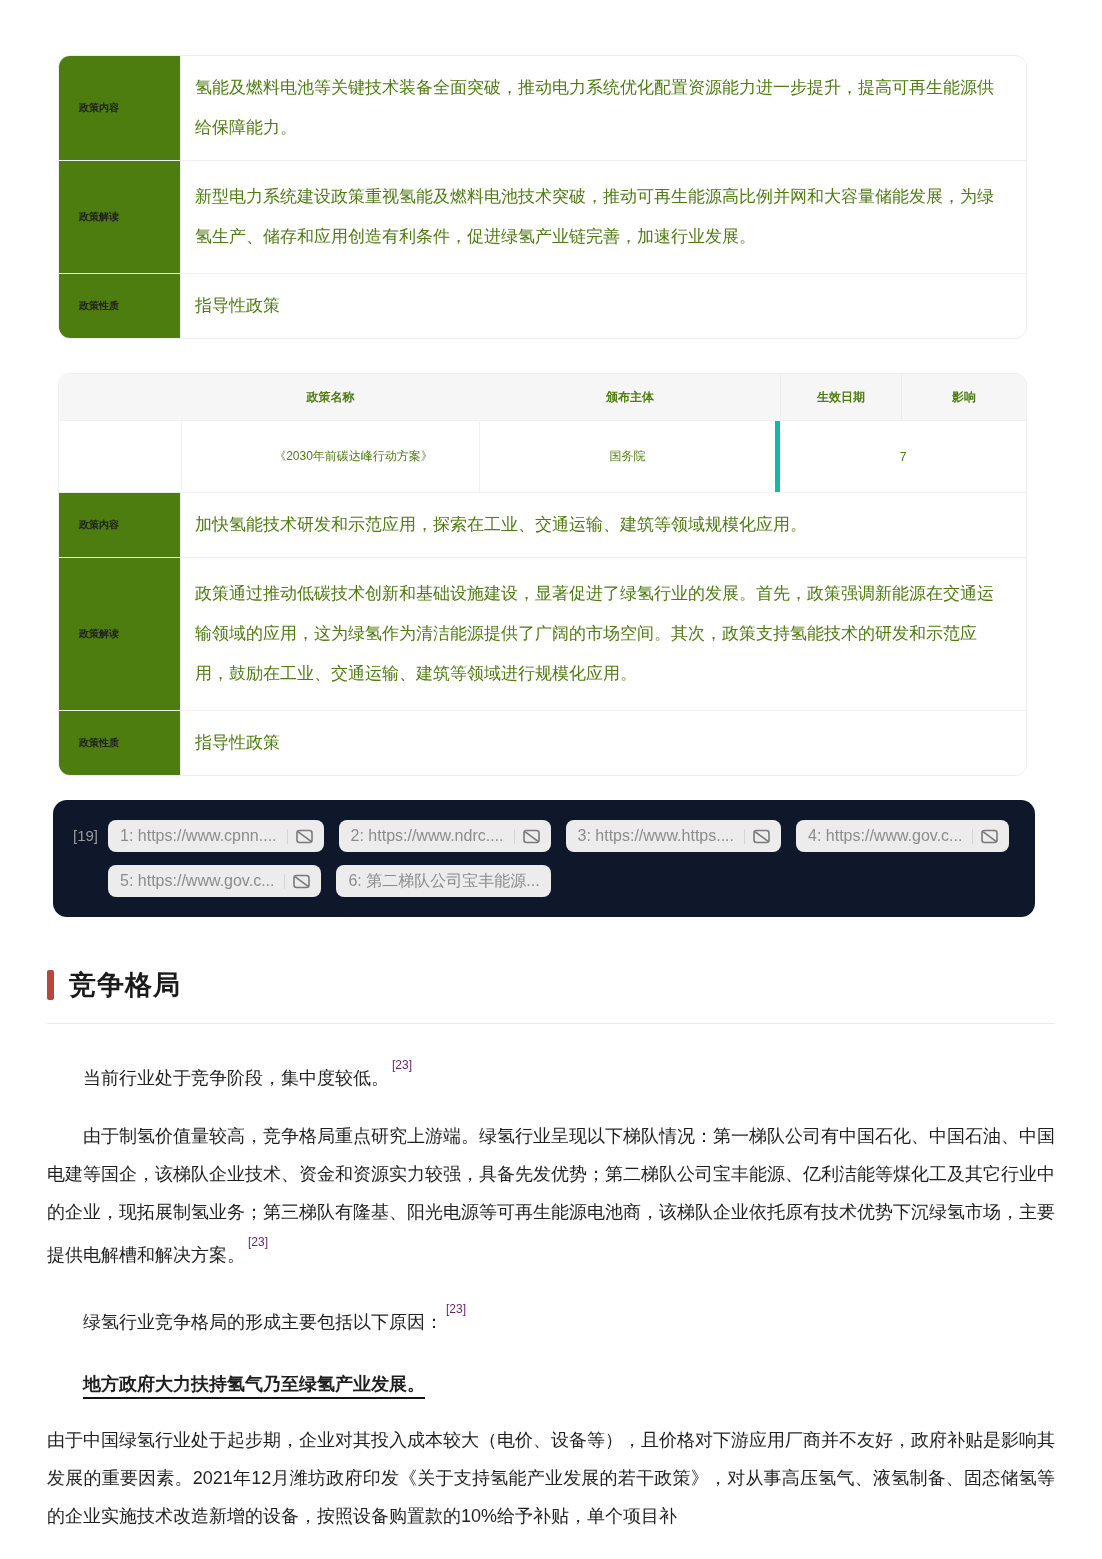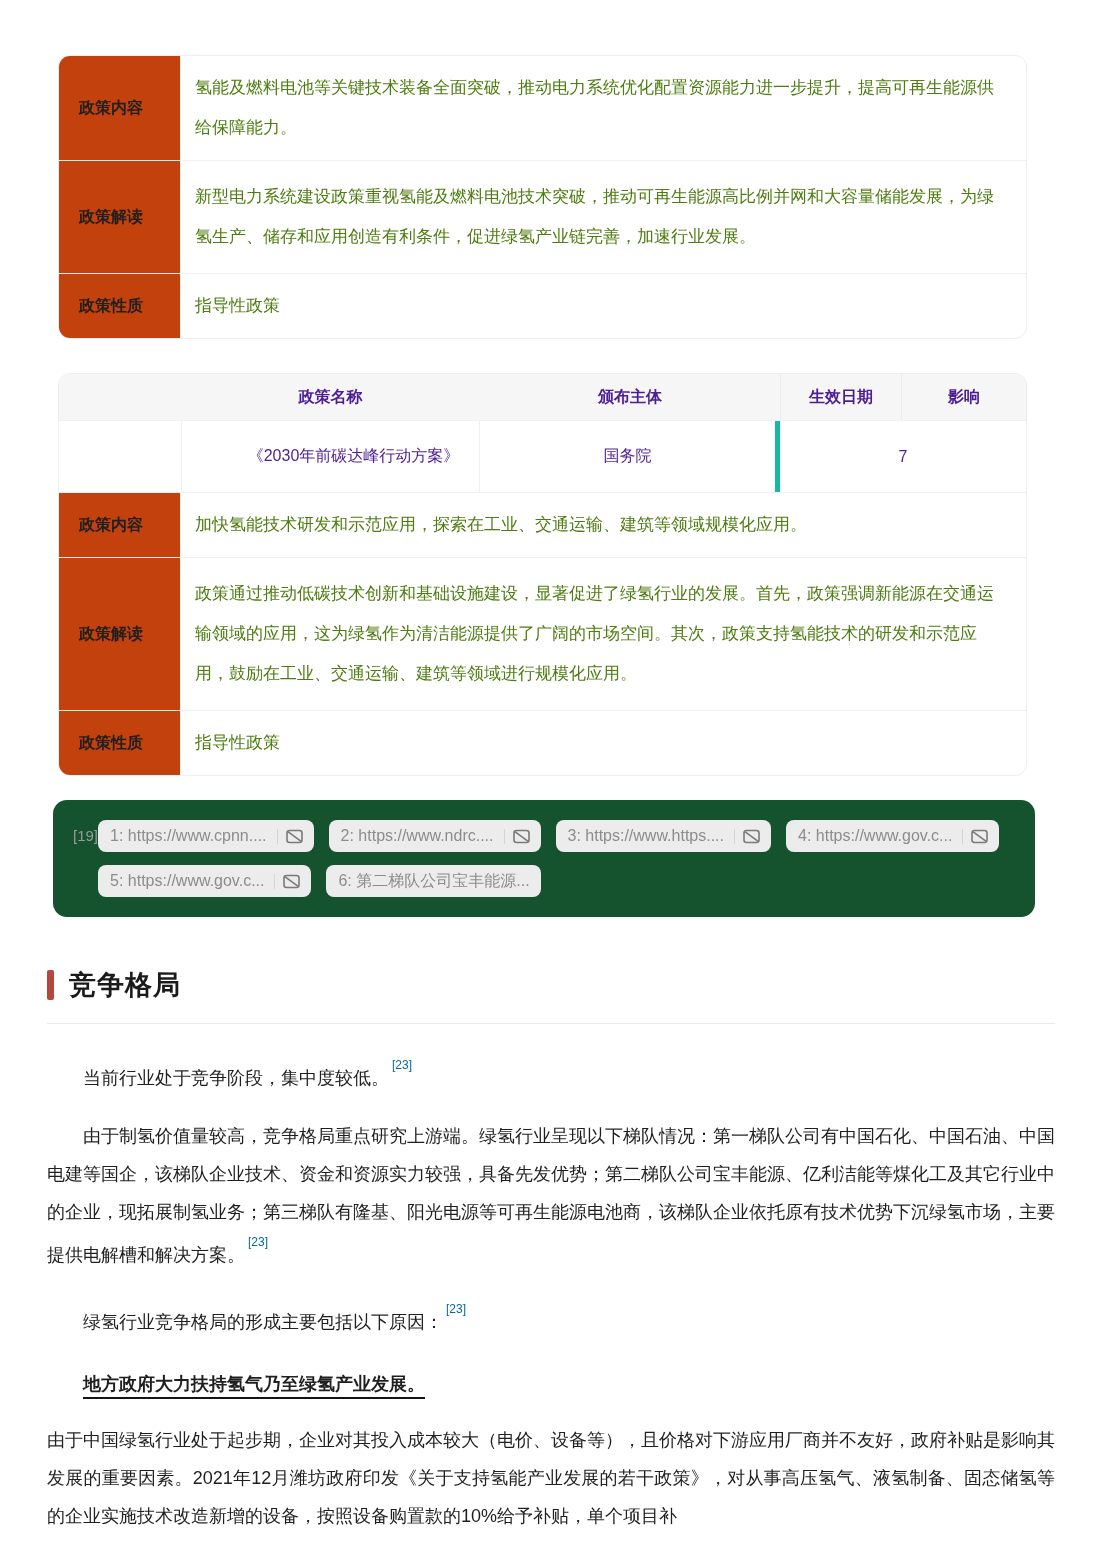--- a/index.html
+++ b/index.html
@@ -22,57 +22,57 @@
     overflow: hidden;
     background: #ffffff;
   }
   .ptable.tail { margin-bottom: 34px; }
   .prow { display: flex; align-items: stretch; border-top: 1px solid #f0f0f0; }
   .prow:first-child { border-top: none; }
   .plabel {
     flex: 0 0 122px;
     display: flex; align-items: center;
     padding-left: 20px;
-    font-weight: 700; font-size: 16px;
+    font-weight: 700; font-size: 10px;
     color: #1f1f1f;
-    background: #c2410c;
+    background: #4d7c0f;
     border-right: 1px solid #efefef;
   }
   .pcontent {
     flex: 1;
     padding: 12px 26px 12px 14px;
     font-size: 17px; line-height: 40px;
     color: #4d7c0f;
     display: flex; align-items: center;
   }
   .pcontent.tall { padding-top: 16px; padding-bottom: 16px; }
   .pcontent > span { display: block; }
 
   
   .head { height: 46px; background: #f6f6f6; }
   .cell {
     display: flex; align-items: center; justify-content: center;
-    font-size: 16px; color: #4c1d95;
+    font-size: 12px; color: #4d7c0f;
   }
   .head .cell { font-weight: 700; }
   .c1 { flex: 0 0 122px; }
   .c2 { flex: 0 0 299px; }
   .c3 { flex: 0 0 300px; }
   .c4 { flex: 0 0 121px; }
   .c5 { flex: 1; }
   .head .c4, .head .c5 { border-left: 1px solid #ececec; }
   .entry { height: 72px; }
   .entry .c2 { border-left: 1px solid #f0f0f0; border-right: 1px solid #f0f0f0; padding-left: 46px; }
   .entry .c3 { border-right: 5px solid #14b8a6; }
   .entry .c4 { border-right: 1px solid #f0f0f0; }
 
   
   .refs {
-    display: flex; 
-    background: #14532d;
+    display: flex; gap: 10px;
+    background: #0f172a;
     border-radius: 14px;
     margin: 24px 20px 0 6px;
     padding: 20px 20px;
     justify-content: center;
   }
   .ref-index { color: #9b9b9b; font-size: 15px; line-height: 32px; flex: none; }
   .pills { display: flex; flex-wrap: wrap; gap: 13px 15px; align-content: flex-start; }
   .pill {
     display: inline-flex; align-items: center;
     height: 32px;
@@ -97,21 +97,21 @@
     font-size: 18px; line-height: 38px;
     margin: 0; text-align: justify;
     color: #1f1f1f;
   }
   .indent { text-indent: 2em; }
   .mt30 { margin-top: 30px; }
   .mt20 { margin-top: 20px; }
   .mt24 { margin-top: 24px; }
   .mt18 { margin-top: 18px; }
   .cite {
-    color: #0369a1; font-size: 12px; font-weight: 400;
+    color: #701a75; font-size: 12px; font-weight: 400;
     position: relative; top: -0.65em;
     margin-left: 3px;
     cursor: pointer;
     text-indent: 0; display: inline-block;
   }
   .subhead { font-weight: 700; }
   .subhead .u { border-bottom: 2px solid #141414; padding-bottom: 3px; }
 </style>
 </head>
 <body style="--accent_red: #b5473d; --citation_red: #bb4b3f; --table_border: #eeeeee; --header_bg: #f6f6f6; --refs_bg: #f8f8f8; --pill_bg: #ececec; --pill_text: #8c8c8c;">

